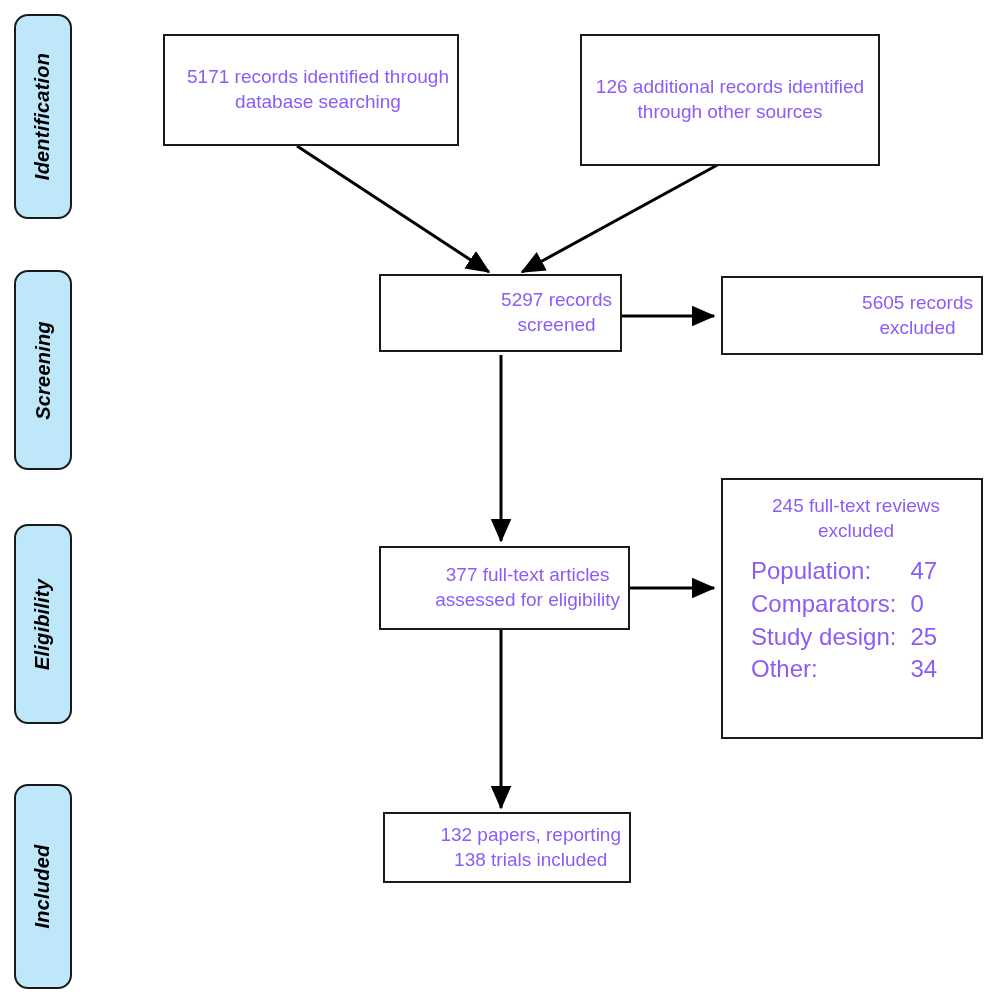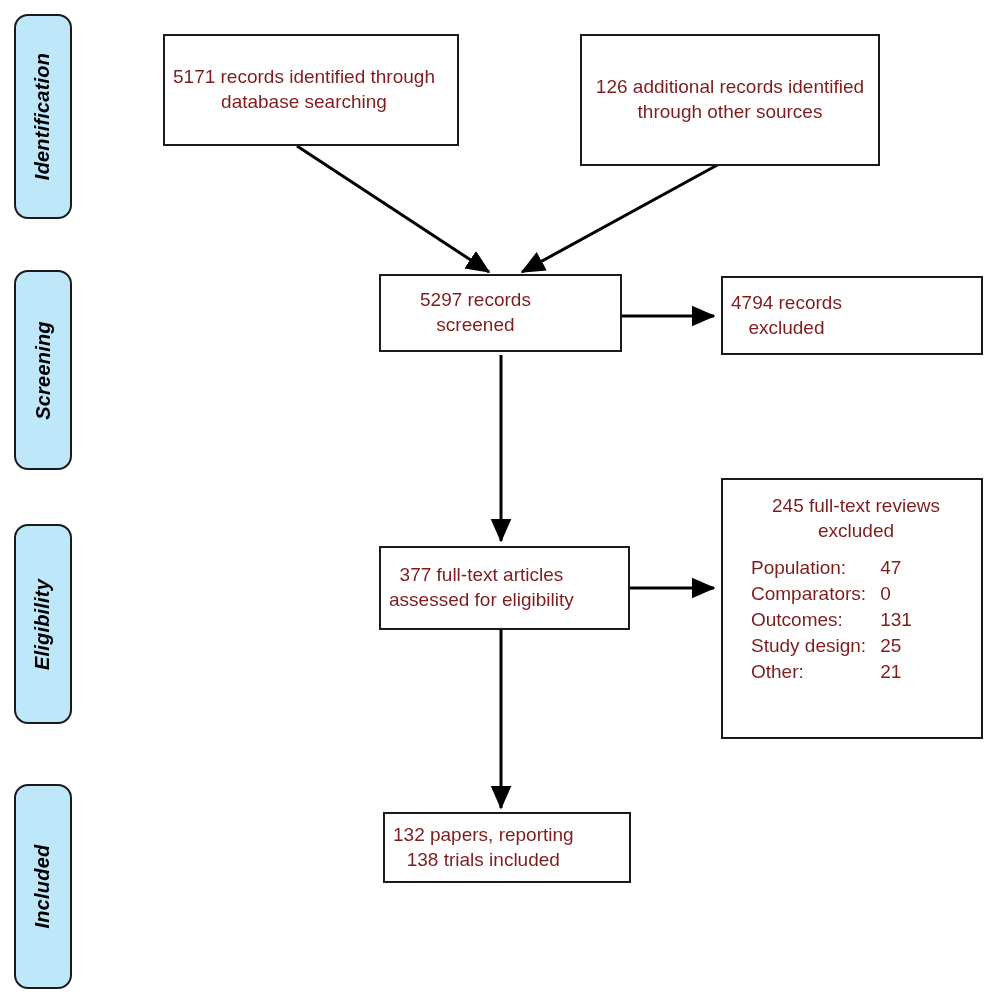--- a/index.html
+++ b/index.html
@@ -41,23 +41,23 @@
   }
 
   
   .flow-box {
     position: absolute;
     box-sizing: border-box;
     background: #ffffff;
     border: 2px solid #1a1a1a;
     display: flex;
     align-items: center;
-    justify-content: flex-start;
+    justify-content: flex-end;
     text-align: center;
-    color: #7f1d1d;
+    color: #8b5cf6;
     font-size: 19px;
     line-height: 1.30;
   }
   .flow-box .box-text {
     display: block;
     padding: 0 8px;
     white-space: pre-line;
   }
 
   
@@ -68,21 +68,21 @@
   .detail-heading {
     text-align: center;
     font-size: 19px;
     line-height: 1.30;
     white-space: pre-line;
     margin-bottom: 12px;
   }
   .reason-list {
     margin: 0 0 0 20px;
     padding: 0;
-    font-size: 19px;
+    font-size: 24px;
     line-height: 1.36;
     border-collapse: collapse;
   }
   .reason-list td {
     padding: 0;
     text-align: left;
     vertical-align: top;
     white-space: nowrap;
   }
   .reason-list td.reason-name { padding-right: 14px; }
@@ -148,21 +148,21 @@
   <div class="flow-box" style="left:580px; top:34px; width:300px; height:132px;">
     <span class="box-text">126 additional records identified through other sources</span>
   </div>
 
   <div class="flow-box" style="left:379px; top:274px; width:243px; height:78px;padding-left:31px;">
     <span class="box-text">5297 records
 screened</span>
   </div>
 
   <div class="flow-box" style="left:721px; top:276px; width:262px; height:79px;">
-    <span class="box-text">4794 records
+    <span class="box-text">5605 records
 excluded</span>
   </div>
 
   <div class="flow-box" style="left:379px; top:546px; width:251px; height:84px;">
     <span class="box-text">377 full-text articles
 assessed for eligibility</span>
   </div>
 
   <div class="flow-box detail" style="left:721px; top:478px; width:262px; height:261px;">
     <div class="detail-heading">245 full-text reviews
@@ -171,30 +171,26 @@
       <tbody>
         <tr>
           <td class="reason-name">Population:</td>
           <td class="reason-count">47</td>
         </tr>
         <tr>
           <td class="reason-name">Comparators:</td>
           <td class="reason-count">0</td>
         </tr>
         <tr>
-          <td class="reason-name">Outcomes:</td>
-          <td class="reason-count">131</td>
-        </tr>
-        <tr>
           <td class="reason-name">Study design:</td>
           <td class="reason-count">25</td>
         </tr>
         <tr>
           <td class="reason-name">Other:</td>
-          <td class="reason-count">21</td>
+          <td class="reason-count">34</td>
         </tr>
       </tbody>
     </table>
   </div>
 
   <div class="flow-box" style="left:383px; top:812px; width:248px; height:71px;">
     <span class="box-text">132 papers, reporting
 138 trials included</span>
   </div>
 

